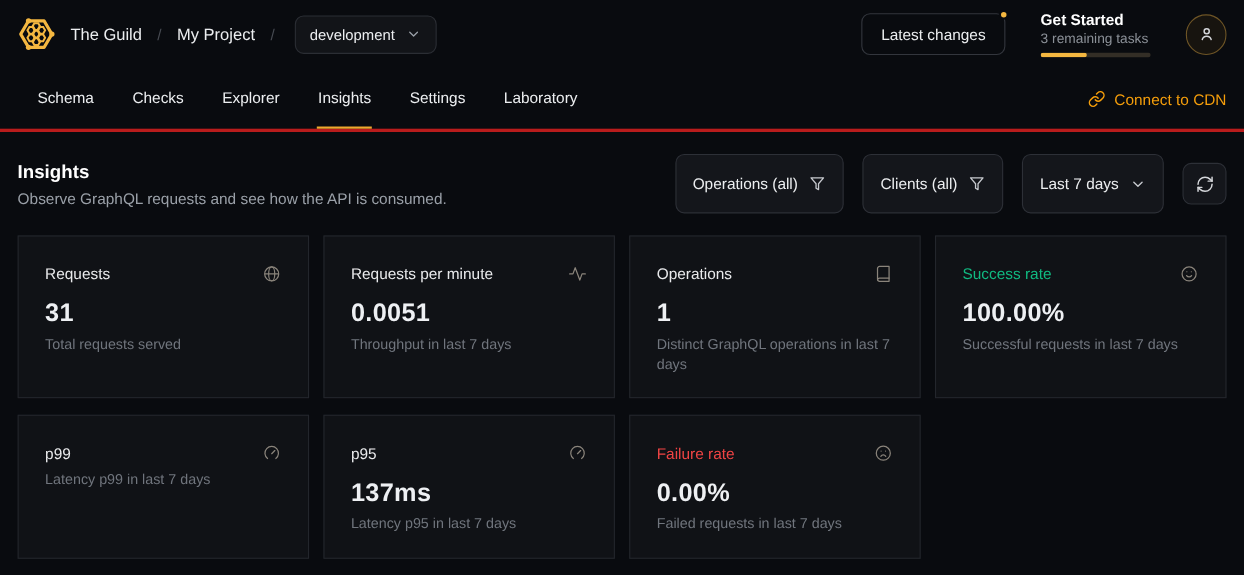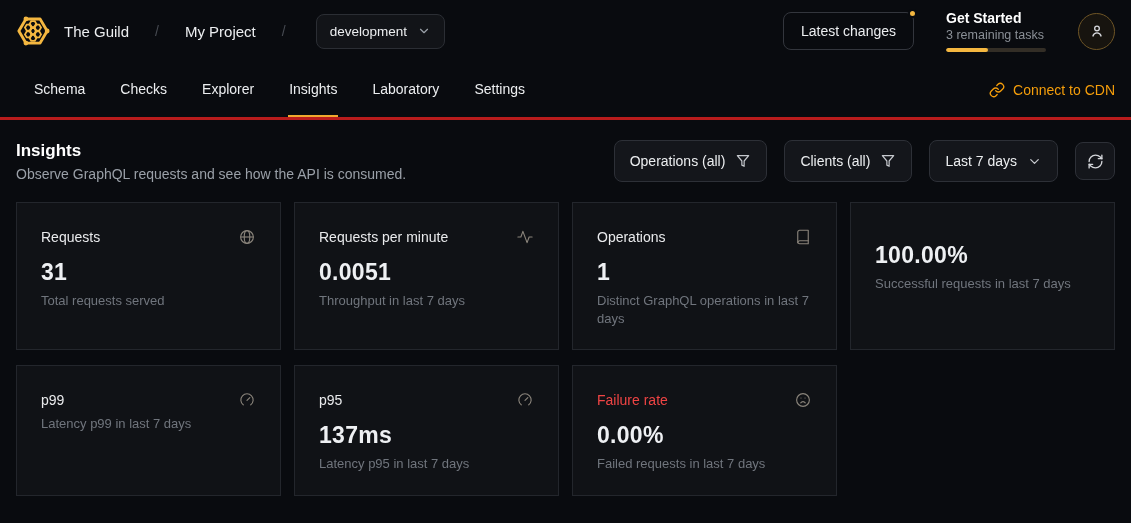--- a/index.html
+++ b/index.html
@@ -27,27 +27,27 @@
   }
   svg{display:block;}
 
   
   .header{
     height:62px;display:flex;align-items:center;
     padding:0 16px;justify-content:space-between;
   }
   .header-left{display:flex;align-items:center;gap:14px;}
   .logo{width:34px;height:34px;color:var(--accent);cursor:pointer;}
-  .crumbs{display:flex;align-items:center;gap:26px;font-size:15px;}
+  .crumbs{display:flex;align-items:center;gap:14px;font-size:15px;}
   .crumb{color:var(--text);cursor:pointer;}
   .crumb-sep{color:#474b52;font-size:14px;}
   .env-select{
     display:flex;align-items:center;gap:10px;
     background:#121418;border:1px solid #2b2e34;border-radius:8px;
-    padding:9px 13px;font-size:13.5px;color:var(--text);cursor:pointer;margin-left:16px;text-align:center;
+    padding:9px 13px;font-size:13.5px;color:var(--text);cursor:pointer;margin-left:4px;text-align:center;
   }
   .env-select .chev{color:#9aa0a8;}
 
   .header-right{display:flex;align-items:center;gap:32px;}
   .latest-btn{
     position:relative;background:transparent;border:1px solid #33363d;border-radius:8px;
     padding:10px 17px;font-size:14px;color:var(--text);cursor:pointer;
     font-family:"Liberation Sans", sans-serif;
   }
   .latest-dot{
@@ -81,21 +81,21 @@
     font-size:14px;cursor:pointer;
   }
 
   
   .main{padding:20px 16px;}
   .section-head{display:flex;justify-content:space-between;align-items:center;}
   .page-title{font-size:17px;font-weight:700;color:#fff;margin:0 0 5px 0;}
   .page-sub{font-size:14px;color:var(--text-sec);margin:0;}
   .filters{display:flex;align-items:center;gap:17px;}
   .filter-btn{
-    display:flex;align-items:center;gap:10px;height:42px;
+    display:flex;align-items:center;gap:10px;height:54px;
     background:var(--btn-bg);border:1px solid var(--btn-border);border-radius:8px;
     padding:0 15px;font-size:14px;color:var(--text);cursor:pointer;
     font-family:"Liberation Sans", sans-serif;
   }
   .filter-btn .ficon{color:#c6c9ce;}
   .icon-btn{
     width:40px;height:38px;display:flex;align-items:center;justify-content:center;
     background:var(--btn-bg);border:1px solid var(--btn-border);border-radius:8px;
     color:#d4d6da;cursor:pointer;
   }
@@ -177,22 +177,22 @@
     </div>
   </div>
 </div>
 
 <div class="navbar">
   <div class="tabs">
     <span class="tab">Schema</span>
     <span class="tab">Checks</span>
     <span class="tab">Explorer</span>
     <span class="tab active">Insights</span>
+    <span class="tab">Settings</span>
     <span class="tab">Laboratory</span>
-    <span class="tab">Settings</span>
   </div>
   <div class="cdn-link">
     <span>
       <svg viewBox="0 0 24 24" width="16" height="16" fill="none" stroke="currentColor" stroke-width="2" stroke-linecap="round" stroke-linejoin="round">
         <path d="M10 13a5 5 0 0 0 7.54.54l3-3a5 5 0 0 0-7.07-7.07l-1.72 1.71"></path>
         <path d="M14 11a5 5 0 0 0-7.54-.54l-3 3a5 5 0 0 0 7.07 7.07l1.71-1.71"></path>
       </svg>
     </span>
     <span>Connect to CDN</span>
   </div>
@@ -280,20 +280,31 @@
               <path d="M5 19.5A2.5 2.5 0 0 1 7.5 17H19"></path>
               <path d="M7.5 3H19v18H7.5A2.5 2.5 0 0 1 5 18.5v-13A2.5 2.5 0 0 1 7.5 3z"></path>
             </svg>
         </span>
       </div>
       <div class="card-value">1</div>
       <div class="card-desc">Distinct GraphQL operations in last 7 days</div>
     </div>
 
     <div class="card">
+      <div class="card-head">
+        <span class="card-title success">Success rate</span>
+        <span class="card-icon">
+          <svg viewBox="0 0 24 24" width="18" height="18" fill="none" stroke="currentColor" stroke-width="1.5" stroke-linecap="round">
+              <circle cx="12" cy="12" r="8.5"></circle>
+              <path d="M9 14s1.1 1.7 3 1.7 3-1.7 3-1.7"></path>
+              <line x1="9.3" y1="9.4" x2="9.31" y2="9.4"></line>
+              <line x1="14.7" y1="9.4" x2="14.71" y2="9.4"></line>
+            </svg>
+        </span>
+      </div>
       <div class="card-value">100.00%</div>
       <div class="card-desc">Successful requests in last 7 days</div>
     </div>
 
     <div class="card">
       <div class="card-head">
         <span class="card-title">p99</span>
         <span class="card-icon">
           <svg viewBox="0 0 24 24" width="18" height="18" fill="none" stroke="currentColor" stroke-width="1.5" stroke-linecap="round">
               <path d="M7 18.4 A 8.2 8.2 0 1 1 17 18.4"></path>

